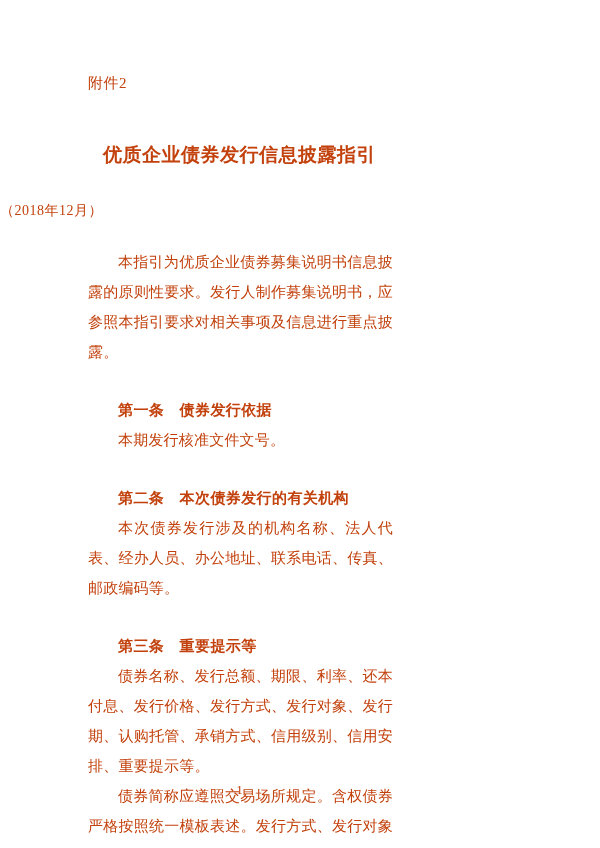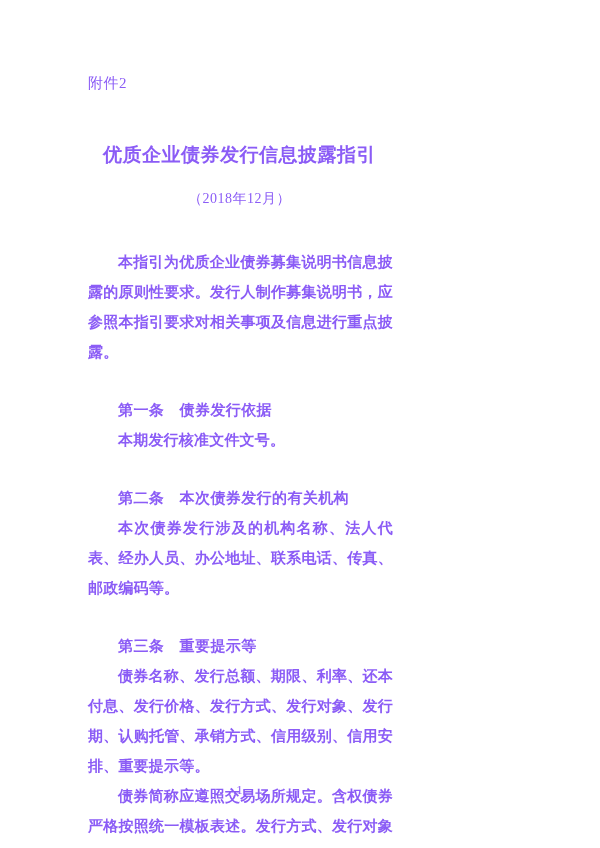--- a/index.html
+++ b/index.html
@@ -5,21 +5,21 @@
   html, body {
     margin: 0;
     padding: 0;
     background: #ffffff;
   }
   .page {
     position: relative;
     width: 479px;
     height: 848px;
     background: #ffffff;
-    color: #8b5cf6;
+    color: #c2410c;
     font-family: "Liberation Serif", "DejaVu Serif", serif;
     overflow: hidden;
   }
   .attachment-label {
     position: absolute;
     left: 88px;
     top: 74px;
     font-size: 15px;
     letter-spacing: 0.5px;
   }
@@ -31,42 +31,41 @@
     text-align: center;
     font-family: "Liberation Sans", "DejaVu Sans", sans-serif;
     font-weight: 700;
     font-size: 19px;
     letter-spacing: 0.5px;
   }
   .date-line {
     position: absolute;
     left: 0;
     right: 0;
-    top: 190px;
-    text-align: center;
+    top: 202px;
+    text-align: left;
     font-size: 14px;
     letter-spacing: 0.5px;
   }
   .content {
     position: absolute;
     left: 88px;
     right: 86px;
     top: 247px;
   }
   .block {
     margin: 0;
     line-height: 30px;
     font-size: 15px;
   }
   .para {
     text-indent: 2em;
     text-align: justify;
     text-justify: inter-ideograph;
     letter-spacing: 0.2px;
-    font-weight: bold;
   }
   .heading {
     text-indent: 2em;
     font-family: "Liberation Sans", "DejaVu Sans", sans-serif;
     font-weight: 700;
     letter-spacing: 0.4px;
     margin-top: 28px;
   }
   .page-number {
     position: absolute;

